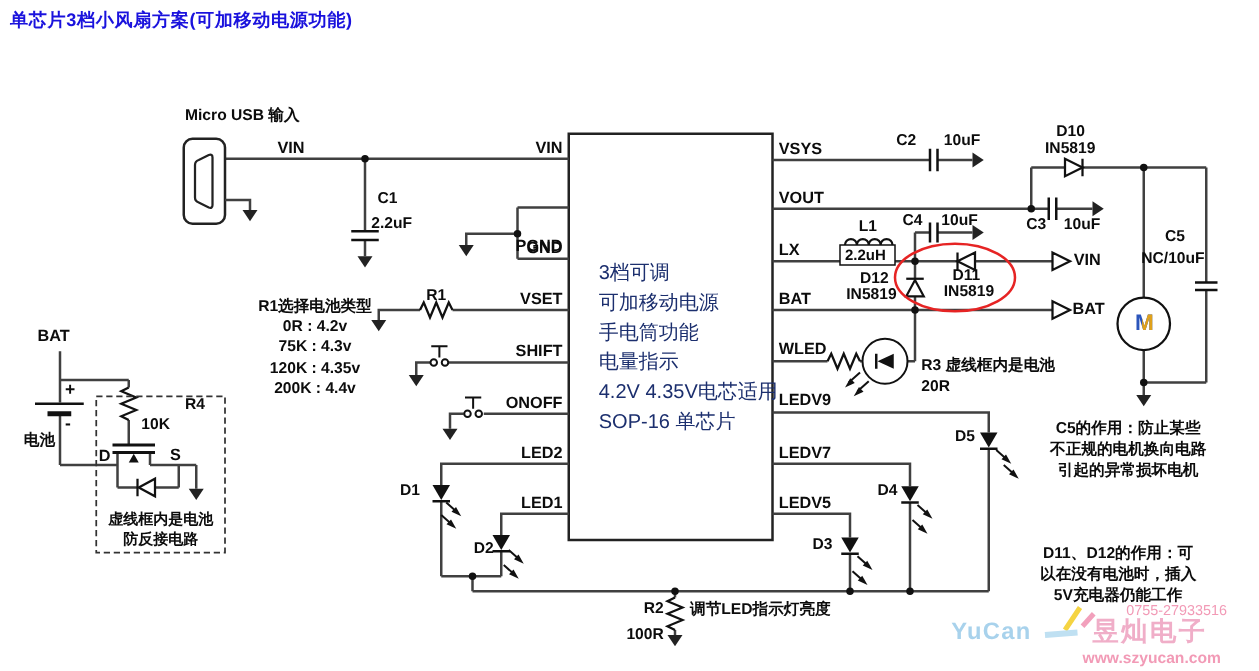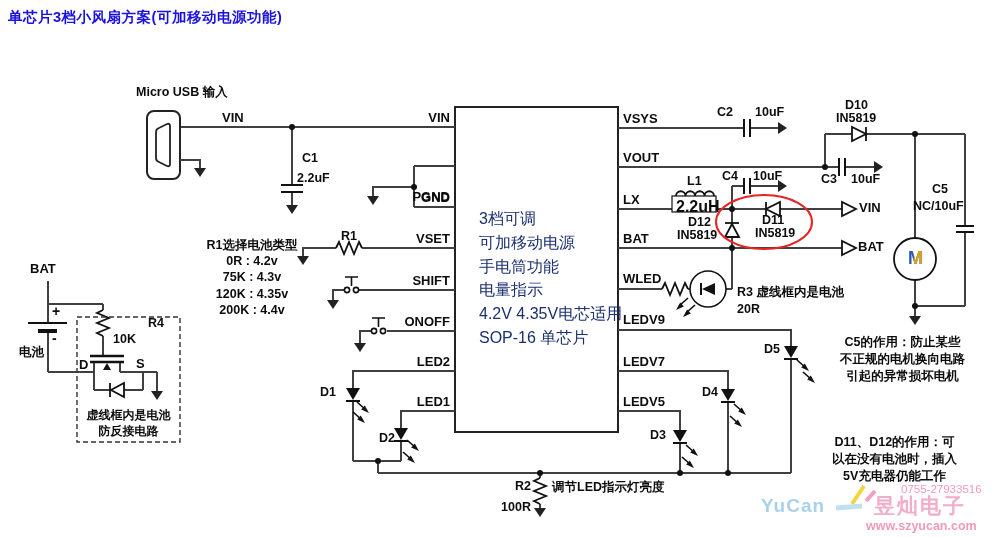--- a/index.html
+++ b/index.html
@@ -228,21 +228,21 @@
 
     <g stroke-width="4" fill="none">
       <line x1="864" y1="486" x2="852" y2="504" stroke="#f5d442"></line>
       <line x1="875" y1="491" x2="866" y2="501" stroke="#f2a0bc"></line>
       <line x1="836" y1="508" x2="862" y2="506" stroke="#bfe0f2" stroke-width="5"></line>
     </g>
   </svg>
 
   <span class="L title" style="left:8px;top:9px;">单芯片3档小风扇方案(可加移动电源功能)</span>
 
-  <span class="L" style="left:124px;top:85px;padding-left:12px;">Micro USB 输入</span>
+  <span class="L" style="left:136px;top:85px;padding-left:12px;">Micro USB 输入</span>
   <span class="L pin" style="left:222px;top:111px;">VIN</span>
 
   <span class="L" style="left:302px;top:151px;">C1</span>
   <span class="L" style="left:297px;top:171px;">2.2uF</span>
 
   <span class="L pin ra" style="right:557px;top:111px;">VIN</span>
   <span class="L pin ra" style="right:557px;top:150px;margin-top:40px;">PGND</span>
   <span class="L pin ra" style="right:557px;top:191px;">GND</span>
   <span class="L pin ra" style="right:557px;top:232px;margin-left:11px;">VSET</span>
   <span class="L pin ra" style="right:557px;top:274px;">SHIFT</span>
@@ -279,21 +279,21 @@
 
   <span class="L" style="left:717px;top:105px;">C2</span>
   <span class="L" style="left:755px;top:105px;">10uF</span>
   <span class="L" style="left:845px;top:98px;">D10</span>
   <span class="L" style="left:836px;top:111px;">IN5819</span>
   <span class="L" style="left:821px;top:172px;">C3</span>
   <span class="L" style="left:851px;top:172px;">10uF</span>
   <span class="L" style="left:722px;top:169px;">C4</span>
   <span class="L" style="left:753px;top:169px;">10uF</span>
   <span class="L" style="left:687px;top:174px;">L1</span>
-  <span class="L" style="left:676px;top:198px;font-size:16px;">2.2uH</span>
+  <span class="L" style="left:676px;top:198px;font-size:12px;">2.2uH</span>
   <span class="L" style="left:688px;top:215px;">D12</span>
   <span class="L" style="left:677px;top:228px;">IN5819</span>
   <span class="L" style="left:762px;top:213px;">D11</span>
   <span class="L" style="left:755px;top:226px;">IN5819</span>
   <span class="L pin" style="left:859px;top:201px;">VIN</span>
   <span class="L pin" style="left:858px;top:240px;">BAT</span>
   <span class="L" style="left:932px;top:182px;">C5</span>
   <span class="L" style="left:913px;top:199px;">NC/10uF</span>
 
   <span class="L motorM" style="left:908px;top:248px;color:#2b55bb;">M</span>

